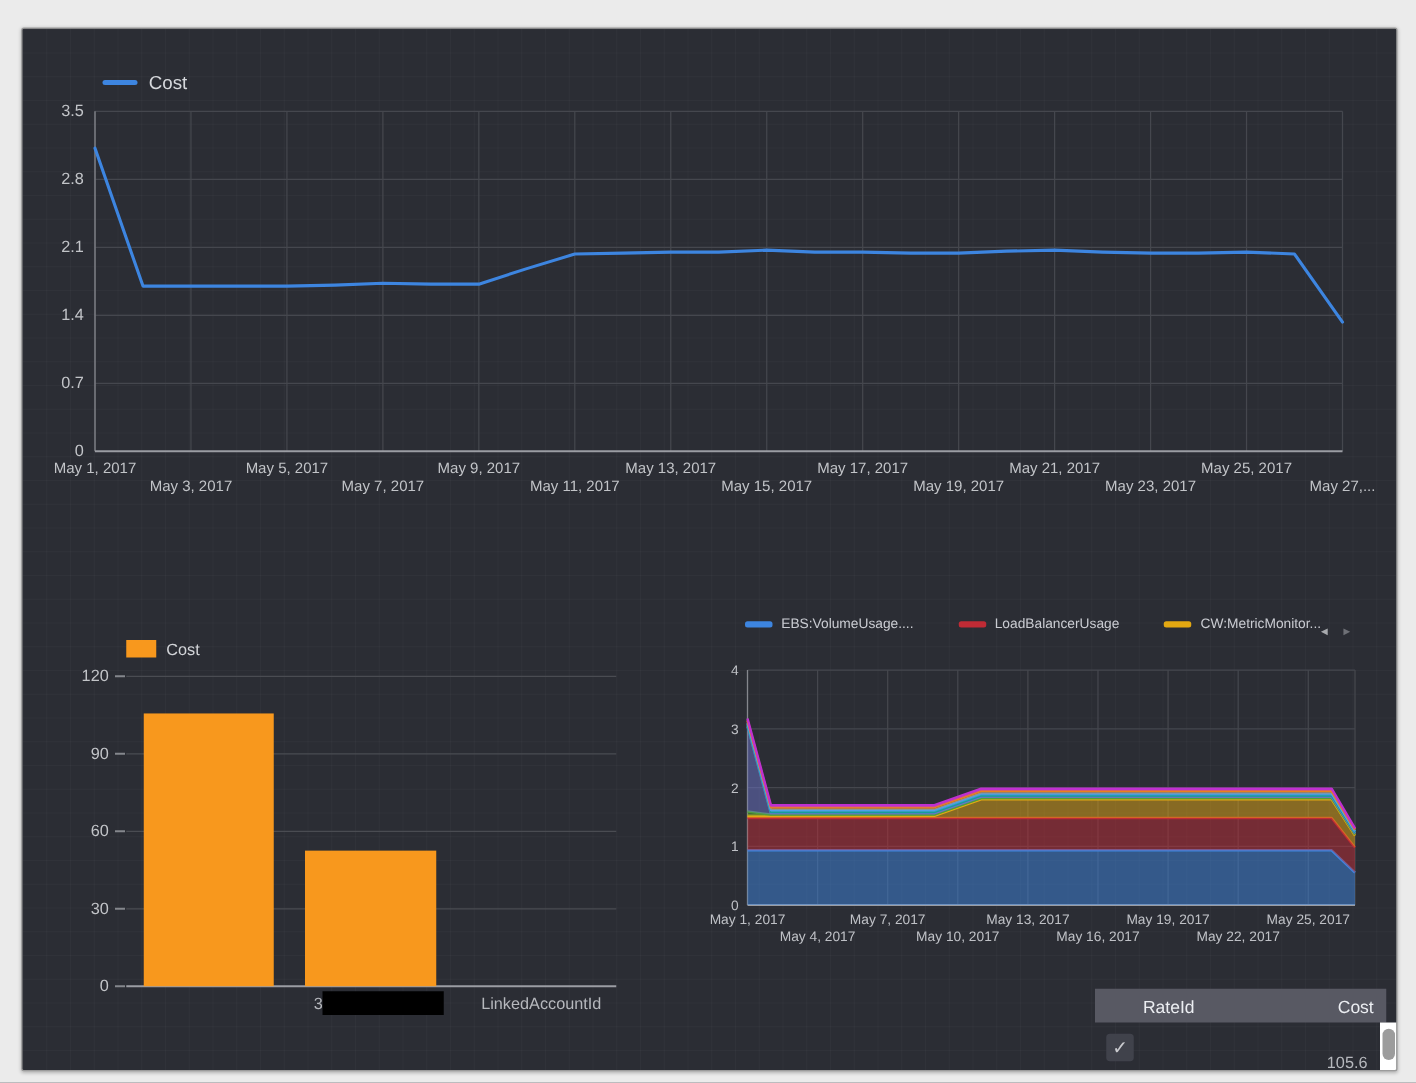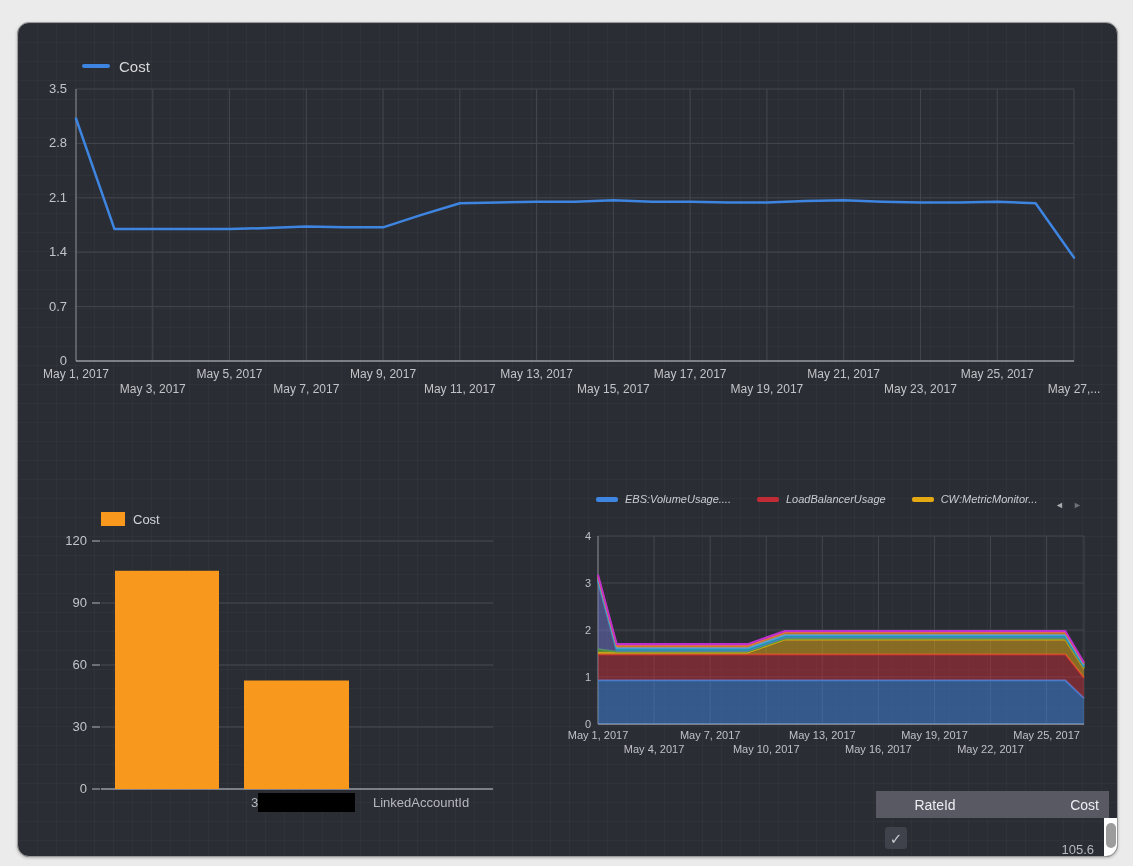--- a/index.html
+++ b/index.html
@@ -1,44 +1,44 @@
 <!DOCTYPE html>
 <html><head>
 <meta charset="utf-8">
 <style>
   html,body{margin:0;padding:0;width:1133px;height:866px;background:#ebebeb;overflow:hidden;
     font-family:"Liberation Sans","DejaVu Sans",sans-serif;}
   .dashboard{position:absolute;left:17px;top:22px;width:1099px;height:833px;background:#2b2d34;
-    border:1px solid #9b9b9b;border-radius:12px;overflow:hidden;box-shadow:0 1px 3px rgba(0,0,0,.25);
+    border:1px solid #9b9b9b;border-radius:2px;overflow:hidden;box-shadow:0 1px 3px rgba(0,0,0,.25);
     background-image:
       linear-gradient(rgba(255,255,255,0.022) 1px, transparent 1px),
       linear-gradient(90deg, rgba(255,255,255,0.022) 1px, transparent 1px);
     background-size:19px 19px;}
   svg{position:absolute;display:block;}
   svg text{font-family:"Liberation Sans","DejaVu Sans",sans-serif;}
   
   .legend-line{position:absolute;left:64px;top:33px;display:flex;align-items:center;gap:9px;height:20px;}
   .legend-line .sw{width:28px;height:4px;border-radius:2px;}
   .legend-line .lbl{font-size:15px;color:#d6d8dc;}
   .legend-bar{position:absolute;left:83px;top:488px;display:flex;align-items:center;gap:8px;height:16px;}
   .legend-bar .sw{width:24px;height:14px;}
   .legend-bar .lbl{font-size:13px;color:#d2d4d8;}
   .legend-area{position:absolute;left:578px;top:470px;width:478px;}
-  .legend-area .row{display:flex;align-items:center;gap:26px;margin-bottom:9px;font-style:italic;}
+  .legend-area .row{display:flex;align-items:center;gap:36px;margin-bottom:9px;}
   .legend-area .item{display:flex;align-items:center;gap:7px;}
   .legend-area .sw{width:22px;height:5px;border-radius:2px;flex:0 0 auto;}
   .legend-area .txt{font-size:11px;color:#caccd2;white-space:nowrap;}
   .pager{position:absolute;left:1037px;top:476px;display:flex;gap:9px;align-items:center;}
   .pager span{font-size:9px;line-height:12px;cursor:pointer;}
   .pager .prev{color:#a8aaae;} .pager .next{color:#6e7076;}
   
   .bar-cat{position:absolute;left:233px;top:770px;display:flex;align-items:center;height:19px;
     font-size:13px;color:#b6b8bd;}
   .redact-box{display:inline-block;width:97px;height:19px;background:#000;}
-  .bar-axis-name{position:absolute;left:355px;top:772px;width:120px;text-align:left;
+  .bar-axis-name{position:absolute;left:355px;top:772px;width:120px;text-align:center;
     font-size:13px;color:#b6b8bd;}
   
   .rt-header{position:absolute;left:858px;top:768px;width:233px;height:27px;background:#585963;
     display:flex;align-items:center;}
   .rt-header .c1{width:118px;text-align:center;font-size:14px;color:#eceef2;}
   .rt-header .c2{flex:1;text-align:right;padding-right:10px;font-size:14px;color:#eceef2;}
   .rt-row{position:absolute;left:858px;top:795px;width:233px;height:38px;}
   .checkbox{position:absolute;left:9px;top:9px;width:22px;height:22px;background:#40424b;
     border-radius:3px;display:flex;align-items:center;justify-content:center;cursor:pointer;}
   .checkbox .mark{color:#c9cace;font-size:15px;line-height:15px;}

